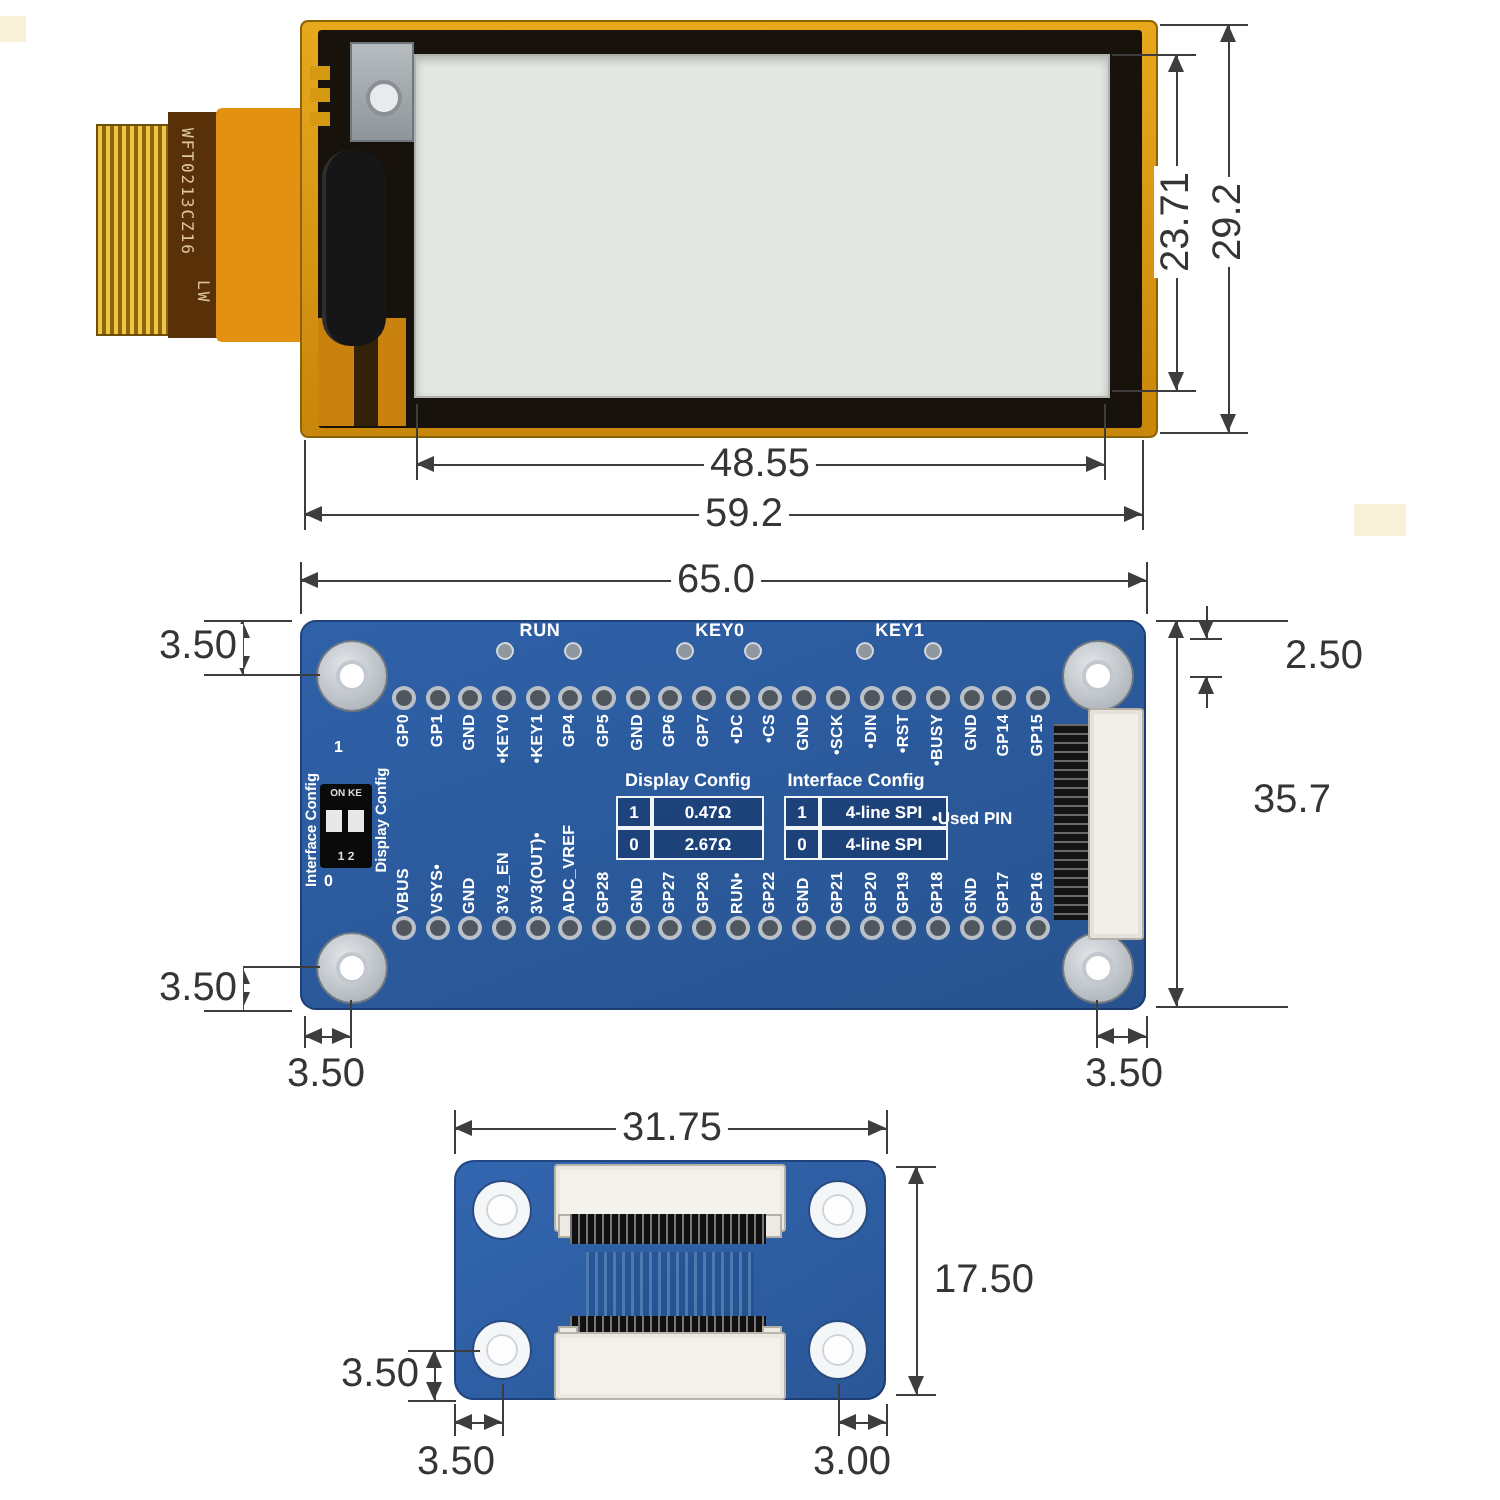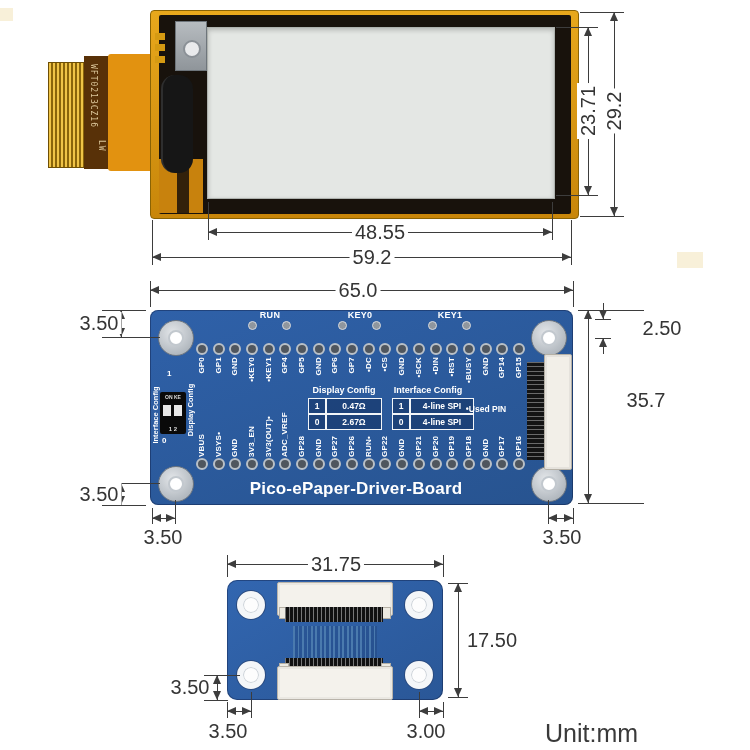--- a/index.html
+++ b/index.html
@@ -263,21 +263,20 @@
     <div class="cfg-cell" style="left:176px; top:104px; width:54px;">2.67Ω</div>
 
     <div class="silk cfg-title" style="left:278px; top:75px;">Interface Config</div>
     <div class="cfg-cell" style="left:242px; top:88px;  width:16px;">1</div>
     <div class="cfg-cell" style="left:260px; top:88px;  width:62px;">4-line SPI</div>
     <div class="cfg-cell" style="left:242px; top:104px; width:16px;">0</div>
     <div class="cfg-cell" style="left:260px; top:104px; width:62px;">4-line SPI</div>
 
     <div class="silk" style="left:336px; top:94px; font-size:8.5px; transform:translateX(-50%); white-space:nowrap;text-align:right;">•Used PIN</div>
 
-    <div class="silk board-title" style="left:206px; top:179px;">Pico-ePaper-Driver-Board</div>
 
     <div class="fpc-comb"></div>
     <div class="fpc-body"></div>
   </div>
 
   <div class="l" style="left:102px; top:310px; width:44px; height:1px;"></div>
   <div class="l" style="left:102px; top:337px; width:58px; height:1px;"></div>
   <div class="l" style="left:121px; top:310px; width:1px; height:27px;"></div>
   <span class="ah u" style="left:117px; top:310px;"></span>
   <span class="ah d" style="left:117px; top:328px;"></span>
@@ -363,17 +362,16 @@
   <span class="ah rt" style="left:242px; top:707px;"></span>
   <div class="dlab" style="left:228px; top:731px;">3.50</div>
 
   <div class="l" style="left:419px; top:692px; width:1px; height:26px;"></div>
   <div class="l" style="left:443px; top:702px; width:1px; height:16px;"></div>
   <div class="l" style="left:419px; top:711px; width:24px; height:1px;"></div>
   <span class="ah lt" style="left:419px; top:707px;"></span>
   <span class="ah rt" style="left:434px; top:707px;"></span>
   <div class="dlab" style="left:426px; top:731px;">3.00</div>
 
-  <div class="unit">Unit:mm</div>
 
   <div class="artifact" style="left:677px; top:252px; width:26px; height:16px;"></div>
   <div class="artifact" style="left:0; top:8px; width:13px; height:13px;"></div>
 </div>
 
 </body></html>

